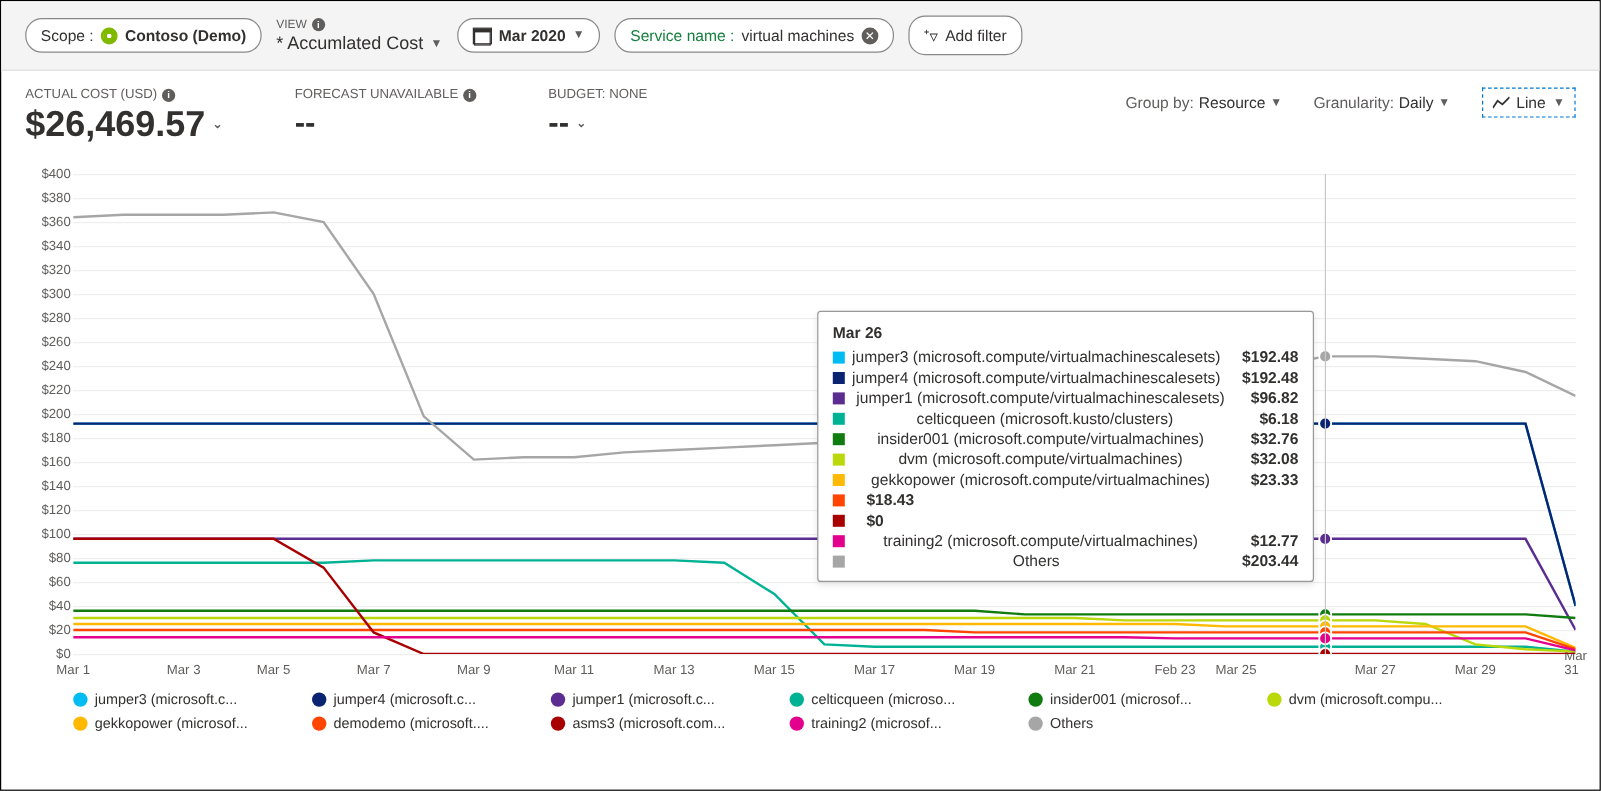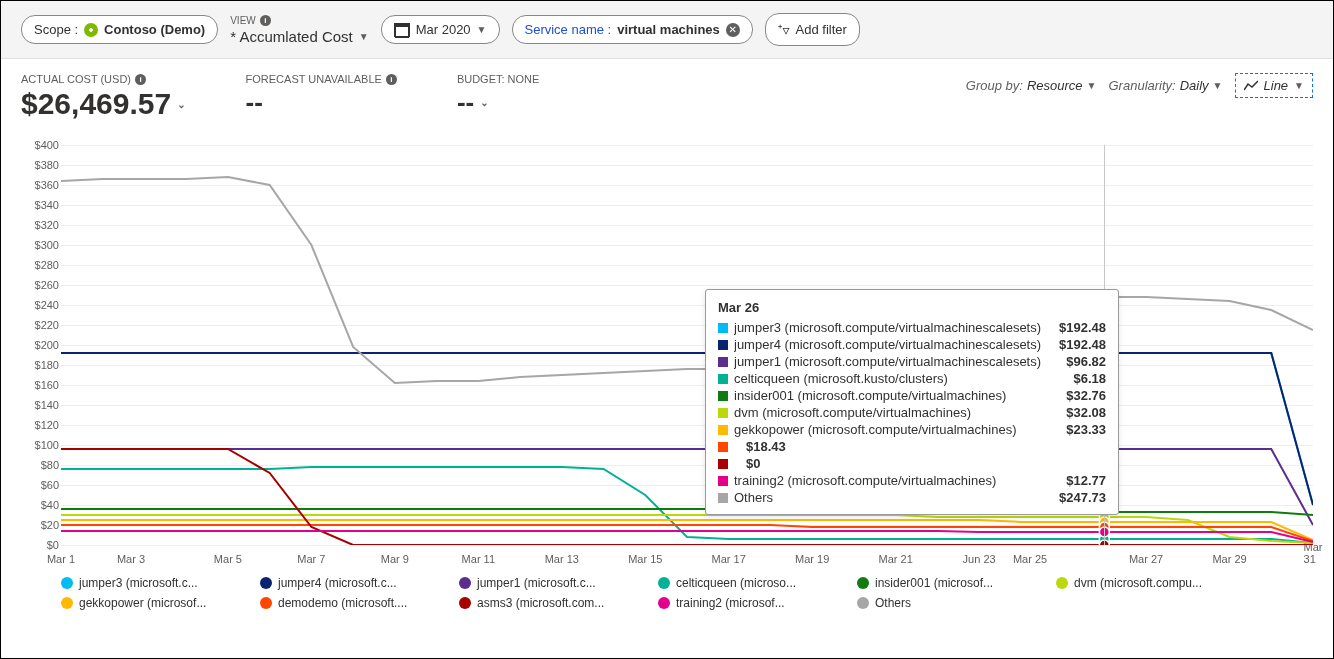--- a/index.html
+++ b/index.html
@@ -43,23 +43,22 @@
 .stats {
   display:flex; align-items:flex-start; gap:60px;
   padding: 14px 20px 4px;
 }
 .stat-block { display:flex; flex-direction:column; gap:2px; }
 .stat-label { font-size:11px; color:#605e5c; display:flex; align-items:center; gap:4px;}
 .stat-value { font-size:30px; font-weight:600; display:flex; align-items:center; gap:6px;}
 .stat-dash { font-size:26px; font-weight:600; color:#323130; }
 .right-controls {
   margin-left: auto;
-  display:flex; align-items:center; gap:12px;
+  display:flex; align-items:center; gap:26px;
   font-size:13px;
-  font-style:italic;
 }
 .right-controls .ctrl { display:flex; align-items:center; gap:4px; }
 .right-controls .mode {
   border:1px dashed #0078d4;
   padding:4px 8px;
   display:flex; align-items:center; gap:6px;
 }
 .chart-wrap {
   position: relative;
   margin: 20px 20px 0;
@@ -76,21 +75,21 @@
   border:1px solid #999;
   border-radius:3px;
   padding:10px 12px 8px;
   font-size:13px;
   min-width:400px;
   box-shadow:0 2px 6px rgba(0,0,0,0.1);
 }
 .tooltip h4 { font-size:13px; font-weight:700; margin-bottom:4px; }
 .tt-row { display:flex; align-items:center; gap:6px; padding:1px 0; }
 .tt-swatch { width:10px; height:10px; flex-shrink:0; }
-.tt-label { flex:1; white-space:nowrap; overflow:hidden; text-overflow:ellipsis; }
+.tt-label { flex:1; white-space:nowrap; overflow:hidden; text-overflow:ellipsis;text-align:center; }
 .tt-value { font-weight:700; margin-left:12px; }
 .legend {
   display:flex; flex-wrap:wrap; gap:0 24px;
   padding: 8px 60px 12px;
 }
 .legend-item { display:flex; align-items:center; gap:6px; width:175px; font-size:12px; padding:3px 0;}
 .legend-dot { width:12px; height:12px; border-radius:50%; flex-shrink:0; }
 .info-icon {
   width:11px; height:11px; border-radius:50%;
   background:#605e5c; color:#fff; font-size:8px;
@@ -121,26 +120,26 @@
       <span>VIEW</span>
       <span class="info-icon">i</span>
     </div>
     <div class="view-value">
       <span>* Accumlated Cost</span>
       <span class="caret-down">▼</span>
     </div>
   </div>
   <div class="pill">
     <span class="cal-icon"></span>
-    <span style="font-weight:400">Mar 2020</span>
+    <span style="font-weight:700">Mar 2020</span>
     <span class="caret-down">▼</span>
   </div>
   <div class="pill">
-    <span style="color:#1d4ed8">Service name :</span>
-    <span style="font-weight:700">virtual machines</span>
+    <span style="color:#15803d">Service name :</span>
+    <span style="font-weight:400">virtual machines</span>
     <span class="close-x">✕</span>
   </div>
   <div class="pill">
     <span style="font-size:14px">⁺▿</span>
     <span>Add filter</span>
   </div>
 </div>
 
 <div class="stats">
   <div class="stat-block">
@@ -230,31 +229,31 @@
       <div class="y-label" style="top: 60px;">$340</div>
       <div class="grid-line" style="top: 40px;"></div>
       <div class="y-label" style="top: 40px;">$360</div>
       <div class="grid-line" style="top: 20px;"></div>
       <div class="y-label" style="top: 20px;">$380</div>
       <div class="grid-line" style="top: 0px;"></div>
       <div class="y-label" style="top: 0px;">$400</div>
     </div>
   <div id="x-axis">
       <div class="x-label" style="left: 40px;">Mar 1</div>
-      <div class="x-label" style="left: 110px;">Mar 3</div>
+      <div class="x-label" style="left: 132px;">Mar 3</div>
       <div class="x-label" style="left: 206.933px; margin-top: 15px;">Mar 5</div>
       <div class="x-label" style="left: 290.4px;">Mar 7</div>
       <div class="x-label" style="left: 373.867px;">Mar 9</div>
       <div class="x-label" style="left: 457.333px;">Mar 11</div>
       <div class="x-label" style="left: 540.8px;">Mar 13</div>
       <div class="x-label" style="left: 624.267px;">Mar 15</div>
       <div class="x-label" style="left: 707.733px;">Mar 17</div>
       <div class="x-label" style="left: 791.2px;">Mar 19</div>
       <div class="x-label" style="left: 874.667px;">Mar 21</div>
-      <div class="x-label" style="left: 958.133px;">Jun 23</div>
+      <div class="x-label" style="left: 958.133px;">Feb 23</div>
       <div class="x-label" style="left: 1009px;">Mar 25</div>
       <div class="x-label" style="left: 1125.07px;">Mar 27</div>
       <div class="x-label" style="left: 1208.53px;">Mar 29</div>
       <div class="x-label" style="left: 1292px;">Mar 31</div>
     </div>
   <svg class="plot" id="plot" preserveAspectRatio="none" viewBox="0 0 1252 400">
       <path d="M0 208 L41.733333333333334 208 L83.46666666666667 208 L125.2 208 L166.93333333333334 208 L208.66666666666666 208 L250.4 208 L292.1333333333333 208 L333.8666666666667 208 L375.59999999999997 208 L417.3333333333333 208 L459.0666666666666 208 L500.8 208 L542.5333333333333 208 L584.2666666666667 208 L626 208 L667.7333333333333 208 L709.4666666666667 208 L751.1999999999999 208 L792.9333333333333 208 L834.6666666666666 208 L876.4 208 L918.1333333333332 208 L959.8666666666668 208 L1001.6 208 L1043.3333333333335 208 L1085.0666666666666 208 L1126.8 208 L1168.5333333333333 208 L1210.2666666666667 208 L1252 360 " stroke="#00bcf2" fill="none" stroke-width="2"></path>
       <path d="M0 208 L41.733333333333334 208 L83.46666666666667 208 L125.2 208 L166.93333333333334 208 L208.66666666666666 208 L250.4 208 L292.1333333333333 208 L333.8666666666667 208 L375.59999999999997 208 L417.3333333333333 208 L459.0666666666666 208 L500.8 208 L542.5333333333333 208 L584.2666666666667 208 L626 208 L667.7333333333333 208 L709.4666666666667 208 L751.1999999999999 208 L792.9333333333333 208 L834.6666666666666 208 L876.4 208 L918.1333333333332 208 L959.8666666666668 208 L1001.6 208 L1043.3333333333335 208 L1085.0666666666666 208 L1126.8 208 L1168.5333333333333 208 L1210.2666666666667 208 L1252 360 " stroke="#0a2472" fill="none" stroke-width="2"></path>
       <path d="M0 304 L41.733333333333334 304 L83.46666666666667 304 L125.2 304 L166.93333333333334 304 L208.66666666666666 304 L250.4 304 L292.1333333333333 304 L333.8666666666667 304 L375.59999999999997 304 L417.3333333333333 304 L459.0666666666666 304 L500.8 304 L542.5333333333333 304 L584.2666666666667 304 L626 304 L667.7333333333333 304 L709.4666666666667 304 L751.1999999999999 304 L792.9333333333333 304 L834.6666666666666 304 L876.4 304 L918.1333333333332 304 L959.8666666666668 304 L1001.6 304 L1043.3333333333335 304 L1085.0666666666666 304 L1126.8 304 L1168.5333333333333 304 L1210.2666666666667 304 L1252 380 " stroke="#5c2d91" fill="none" stroke-width="2"></path>
       <path d="M0 324 L41.733333333333334 324 L83.46666666666667 324 L125.2 324 L166.93333333333334 324 L208.66666666666666 324 L250.4 322 L292.1333333333333 322 L333.8666666666667 322 L375.59999999999997 322 L417.3333333333333 322 L459.0666666666666 322 L500.8 322 L542.5333333333333 324 L584.2666666666667 350 L626 392 L667.7333333333333 394 L709.4666666666667 394 L751.1999999999999 394 L792.9333333333333 394 L834.6666666666666 394 L876.4 394 L918.1333333333332 394 L959.8666666666668 394 L1001.6 394 L1043.3333333333335 394 L1085.0666666666666 394 L1126.8 394 L1168.5333333333333 394 L1210.2666666666667 394 L1252 398 " stroke="#00b294" fill="none" stroke-width="2"></path>
@@ -271,21 +270,21 @@
       <circle cx="1043.3333333333335" cy="394" r="5" fill="#00b294" stroke="#fff" stroke-width="1.5"></circle>
       <circle cx="1043.3333333333335" cy="367" r="5" fill="#107c10" stroke="#fff" stroke-width="1.5"></circle>
       <circle cx="1043.3333333333335" cy="372" r="5" fill="#bad80a" stroke="#fff" stroke-width="1.5"></circle>
       <circle cx="1043.3333333333335" cy="377" r="5" fill="#ffb900" stroke="#fff" stroke-width="1.5"></circle>
       <circle cx="1043.3333333333335" cy="382" r="5" fill="#ff4500" stroke="#fff" stroke-width="1.5"></circle>
       <circle cx="1043.3333333333335" cy="400" r="5" fill="#a80000" stroke="#fff" stroke-width="1.5"></circle>
       <circle cx="1043.3333333333335" cy="387" r="5" fill="#e3008c" stroke="#fff" stroke-width="1.5"></circle>
       <circle cx="1043.3333333333335" cy="152" r="5" fill="#a6a6a6" stroke="#fff" stroke-width="1.5"></circle>
     </svg>
   <div class="highlight-line" id="hline" style="left: 1083.33px;"></div>
-  <div class="tooltip" id="tooltip" style="left: 660px; top: 144px; margin-left: 24px;">
+  <div class="tooltip" id="tooltip" style="left: 660px; top: 114px;">
     <h4>Mar 26</h4>
     <div id="tt-rows">
         <div class="tt-row">
           <span class="tt-swatch" style="background:#00bcf2"></span>
     <span class="tt-label">jumper3 (microsoft.compute/virtualmachinescalesets)</span>
     <span class="tt-value">$192.48</span>
         </div>
         <div class="tt-row">
           <span class="tt-swatch" style="background:#0a2472"></span>
     <span class="tt-label">jumper4 (microsoft.compute/virtualmachinescalesets)</span>
@@ -325,21 +324,21 @@
     <span class="tt-value">$0</span>
         </div>
         <div class="tt-row">
           <span class="tt-swatch" style="background:#e3008c"></span>
     <span class="tt-label">training2 (microsoft.compute/virtualmachines)</span>
     <span class="tt-value">$12.77</span>
         </div>
         <div class="tt-row">
           <span class="tt-swatch" style="background:#a6a6a6"></span>
     <span class="tt-label">Others</span>
-    <span class="tt-value">$247.73</span>
+    <span class="tt-value">$203.44</span>
         </div>
       </div>
   </div>
 </div>
 
 <div class="legend" id="legend">
     <div class="legend-item">
       <span class="legend-dot" style="background:#00bcf2"></span>
     <span>jumper3 (microsoft.c...</span>
     </div>

